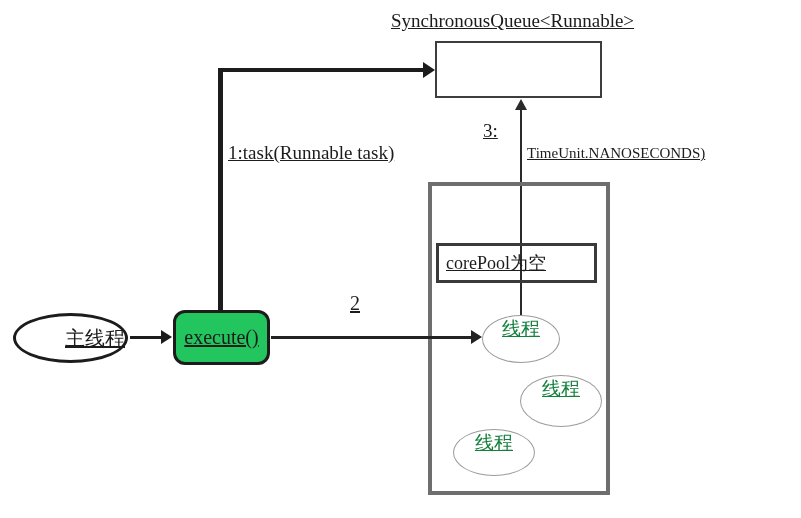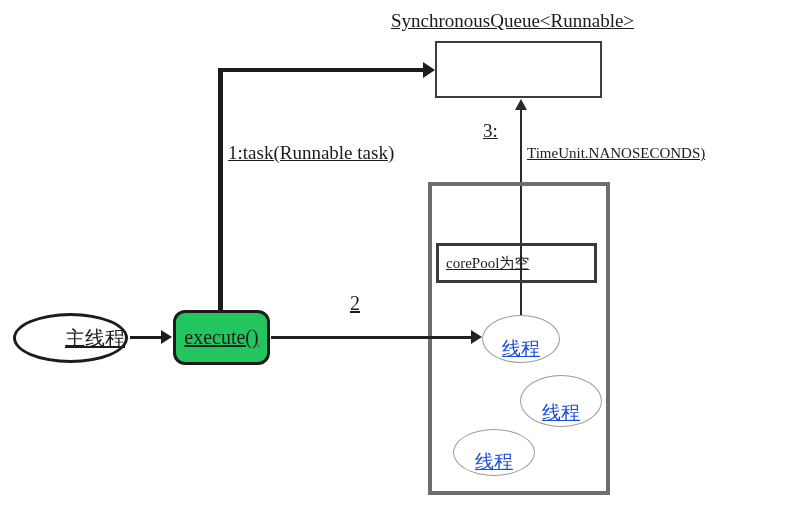--- a/index.html
+++ b/index.html
@@ -51,21 +51,21 @@
     left:428px;top:182px;width:182px;height:313px;
     border:4px solid var(--pool-border,#6e6e6e);
     box-sizing:border-box;background:transparent;
   }
   .pool-label{left:438px;top:199px;font-size:18px;}
   .core-box{
     left:436px;top:243px;width:161px;height:40px;
     border:3px solid var(--core-border,#3a3a3a);
     box-sizing:border-box;background:transparent;
     display:flex;align-items:center;
-    padding-left:7px;font-size:15px;
+    padding-left:7px;font-size:18px;
   }
 
   
   .main-thread{
     left:13px;top:313px;width:115px;height:50px;
     border:3px solid var(--ink,#1c1c1c);border-radius:50%;
     box-sizing:border-box;display:flex;align-items:center;justify-content:flex-end;
     font-size:20px;background:transparent;
   }
   .execute-box{
@@ -88,22 +88,22 @@
   .arrow2-line{left:271px;top:336px;width:201px;height:3px;background:#222222;}
   .arrow2-head{
     left:471px;top:330px;width:0;height:0;
     border-top:7px solid transparent;border-bottom:7px solid transparent;
     border-left:11px solid #222222;
   }
 
   
   .thread{
     border:1.5px solid var(--thread-border,#9c9c9c);border-radius:50%;
-    box-sizing:border-box;display:flex;align-items:flex-end;justify-content:center;
-    font-size:19px;color:#1d4ed8;background:transparent;
+    box-sizing:border-box;display:flex;align-items:flex-start;justify-content:center;
+    font-size:19px;color:#15803d;background:transparent;
   }
   .thread-1{left:482px;top:315px;width:78px;height:48px;}
   .thread-2{left:520px;top:375px;width:82px;height:52px;}
   .thread-3{left:453px;top:429px;width:82px;height:47px;}
 </style>
 </head>
 <body>
 
 <div class="canvas" style="--ink: #1c1c1c; --queue-border: #3d3d3d; --pool-border: #6e6e6e; --core-border: #3a3a3a; --thread-border: #9c9c9c; --bg: #ffffff;">
 

